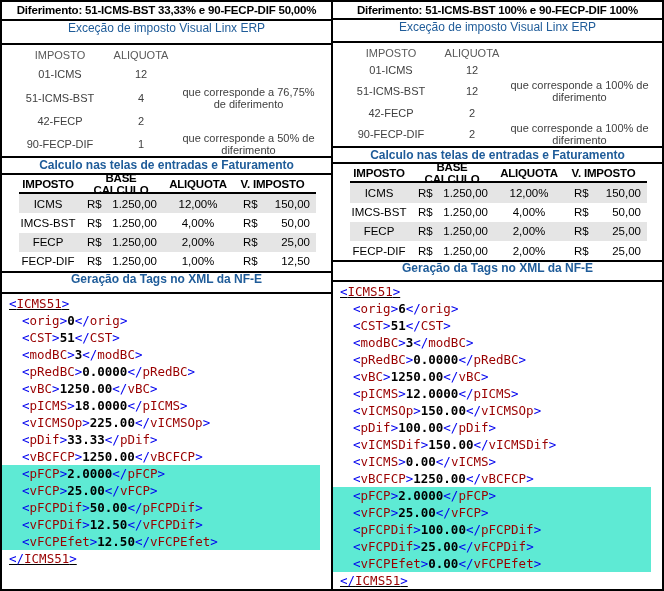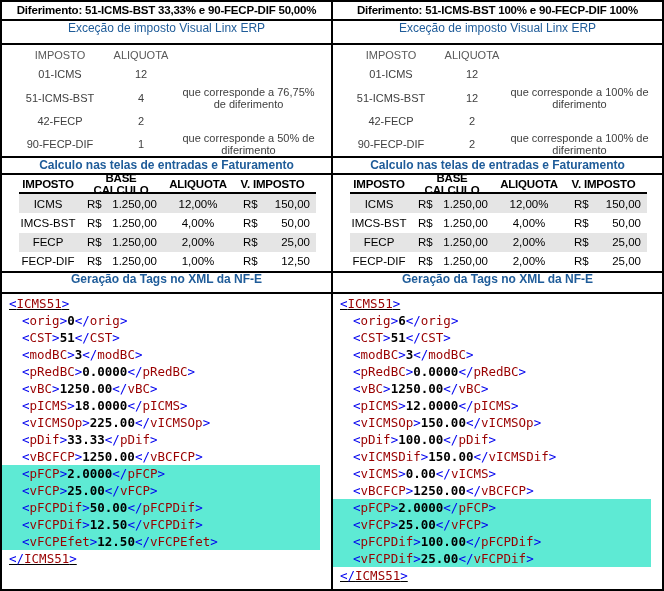--- a/index.html
+++ b/index.html
@@ -274,18 +274,19 @@
       <div class="xline"><span class="xb">&lt;</span><span class="xt">pICMS</span><span class="xb">&gt;</span><span class="xv">12.0000</span><span class="xb">&lt;/</span><span class="xt">pICMS</span><span class="xb">&gt;</span></div>
       <div class="xline"><span class="xb">&lt;</span><span class="xt">vICMSOp</span><span class="xb">&gt;</span><span class="xv">150.00</span><span class="xb">&lt;/</span><span class="xt">vICMSOp</span><span class="xb">&gt;</span></div>
       <div class="xline"><span class="xb">&lt;</span><span class="xt">pDif</span><span class="xb">&gt;</span><span class="xv">100.00</span><span class="xb">&lt;/</span><span class="xt">pDif</span><span class="xb">&gt;</span></div>
       <div class="xline"><span class="xb">&lt;</span><span class="xt">vICMSDif</span><span class="xb">&gt;</span><span class="xv">150.00</span><span class="xb">&lt;/</span><span class="xt">vICMSDif</span><span class="xb">&gt;</span></div>
       <div class="xline"><span class="xb">&lt;</span><span class="xt">vICMS</span><span class="xb">&gt;</span><span class="xv">0.00</span><span class="xb">&lt;/</span><span class="xt">vICMS</span><span class="xb">&gt;</span></div>
       <div class="xline"><span class="xb">&lt;</span><span class="xt">vBCFCP</span><span class="xb">&gt;</span><span class="xv">1250.00</span><span class="xb">&lt;/</span><span class="xt">vBCFCP</span><span class="xb">&gt;</span></div>
       <div class="xline shaded"><span class="xb">&lt;</span><span class="xt">pFCP</span><span class="xb">&gt;</span><span class="xv">2.0000</span><span class="xb">&lt;/</span><span class="xt">pFCP</span><span class="xb">&gt;</span></div>
       <div class="xline shaded"><span class="xb">&lt;</span><span class="xt">vFCP</span><span class="xb">&gt;</span><span class="xv">25.00</span><span class="xb">&lt;/</span><span class="xt">vFCP</span><span class="xb">&gt;</span></div>
       <div class="xline shaded"><span class="xb">&lt;</span><span class="xt">pFCPDif</span><span class="xb">&gt;</span><span class="xv">100.00</span><span class="xb">&lt;/</span><span class="xt">pFCPDif</span><span class="xb">&gt;</span></div>
       <div class="xline shaded"><span class="xb">&lt;</span><span class="xt">vFCPDif</span><span class="xb">&gt;</span><span class="xv">25.00</span><span class="xb">&lt;/</span><span class="xt">vFCPDif</span><span class="xb">&gt;</span></div>
+      <div class="xline shaded"><span class="xb">&lt;</span><span class="xt">vFCPEfet</span><span class="xb">&gt;</span><span class="xv">0.00</span><span class="xb">&lt;/</span><span class="xt">vFCPEfet</span><span class="xb">&gt;</span></div>
 
       <div class="xline outer"><span class="xb">&lt;/</span><span class="xt">ICMS51</span><span class="xb">&gt;</span></div>
     </div>
   </div>
 
 </div>
 
 </body></html>

